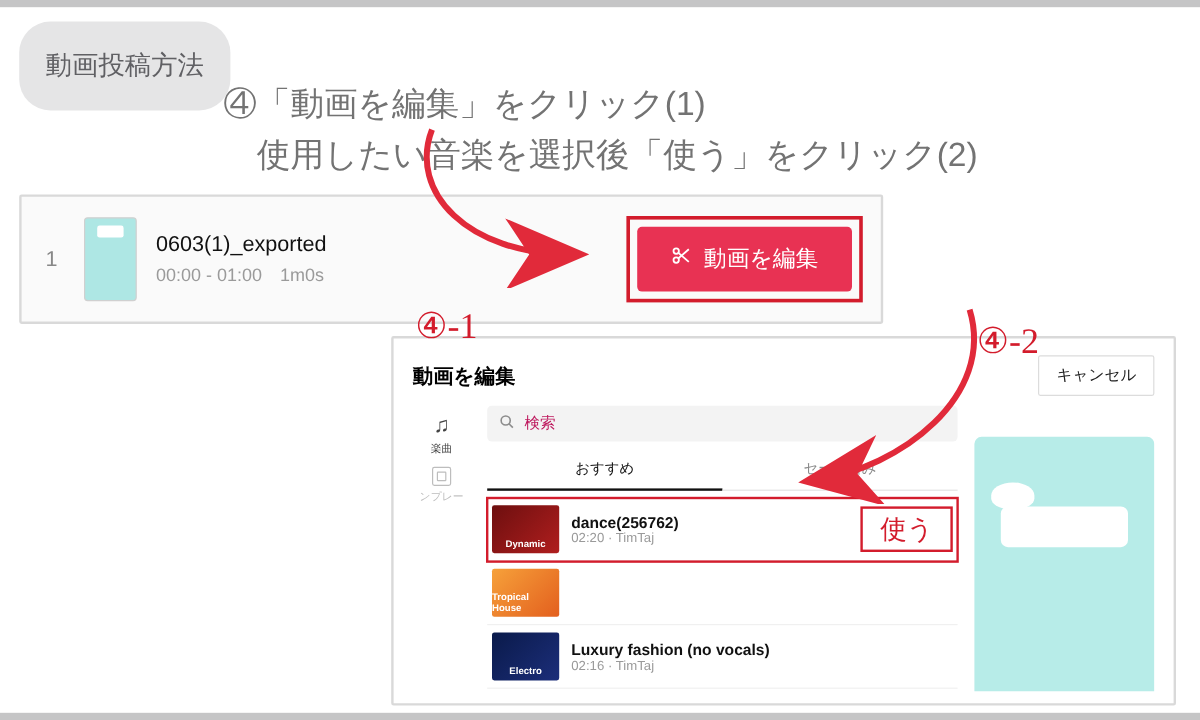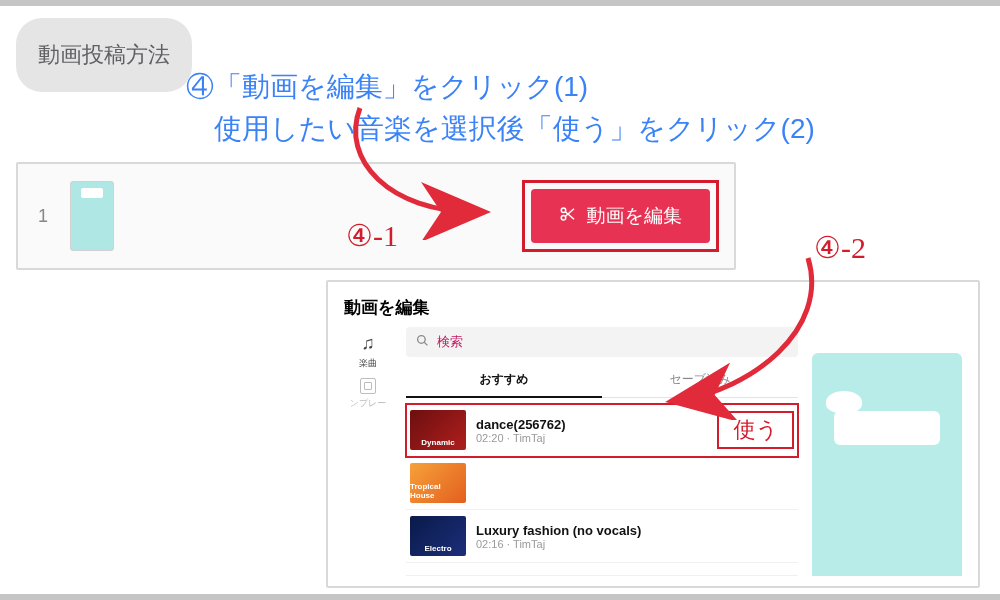--- a/index.html
+++ b/index.html
@@ -16,21 +16,21 @@
 
   .badge {
     position: absolute; top: 18px; left: 16px;
     background: #e5e5e6; color: #606064;
     border-radius: 26px; padding: 22px 22px;
     font-size: 22px; font-weight: 500;
   }
 
   .step-text {
     position: absolute; top: 66px; left: 186px;
-    font-size: 28px; line-height: 1.5; color: #3b82f6;
+    font-size: 28px; line-height: 1.5; color: #737373;
   }
   .step-text .num { font-family: inherit; }
 
   
   .card1 {
     position: absolute; top: 162px; left: 16px;
     width: 720px; height: 108px;
     background: #fafafa;
     border: 2px solid #d9d9d9;
     border-radius: 2px;
@@ -92,21 +92,21 @@
   .tpl-icon::after{content:"";position:absolute;inset:3px;border:1px solid #bdbdbd;border-radius:1px;}
 
   .centercol { flex:1; display:flex; flex-direction:column; min-width:0;}
   .search {
     display:flex; align-items:center; gap:8px;
     background:#f3f3f3; border-radius:4px; padding:6px 10px;
     color:#be185d; font-size:13px;
   }
   .tabs { display:flex; margin-top:6px; font-size:12px; color:#8a8a8a;}
   .tab { flex:1; text-align:center; padding:8px 0; cursor:pointer;}
-  .tab.active { color:#111; font-weight:700; border-bottom:2px solid #111;}
+  .tab.active { color:#111; font-weight:400; border-bottom:2px solid #111;}
   .tab:not(.active){ border-bottom:1px solid #e3e3e3;}
 
   .tracklist { margin-top:6px; display:flex; flex-direction:column; }
   .track {
     display:flex; align-items:center; gap:10px;
     padding:6px 4px; border-bottom:1px solid #f0f0f0;
   }
   .track .cover {
     width:56px; height:40px; border-radius:2px; color:#fff;
     font-size:8px; font-weight:700; display:flex; align-items:flex-end; justify-content:center; padding-bottom:3px;
@@ -134,21 +134,21 @@
     background:#fff; border-radius:6px;
   }
   .preview::after{
     content:""; position:absolute; top:38px; left:14px; width:36px; height:22px;
     background:#fff; border-radius:50% 50% 40% 40%;
   }
 
   
   .anno-41, .anno-42 {
     position:absolute; color:#d31c2c;
-    font-family: "Times New Roman", serif; font-size:30px;
+    font-family: "Times New Roman", serif; font-size:30px;margin-top:36px;
   }
   .anno-41 { top:218px; left:346px; }
   .anno-42 { top:230px; left:814px; }
 
   svg.arrow { position:absolute; pointer-events:none; }
 </style>
 </head>
 <body>
 
 <div class="top-bar"></div>
@@ -156,38 +156,43 @@
 <div class="badge">動画投稿方法</div>
 
 <div class="step-text">
   <div><span class="num">④「動画を編集」をクリック(1)</span></div>
   <div><span>　使用したい音楽を選択後「使う」をクリック(2)</span></div>
 </div>
 
 <div class="card1">
   <span class="idx">1</span>
   <div class="thumb1"></div>
+  <div class="meta1">
+    <span class="fname">0603(1)_exported</span>
+    <span class="time">00:00 - 01:00　1m0s</span>
+  </div>
   <div class="edit-wrap">
     <button class="edit-btn">
       <span class="scissors-icon">
         <svg width="18" height="18" viewBox="0 0 24 24" fill="none" stroke="#fff" stroke-width="2">
           <circle cx="6" cy="7" r="3"></circle>
             <circle cx="6" cy="17" r="3"></circle>
           <line x1="8.5" y1="9" x2="20" y2="19"></line>
             <line x1="8.5" y1="15" x2="20" y2="5"></line>
         </svg>
       </span>
       <span>動画を編集</span>
     </button>
   </div>
 </div>
 
 <div class="card2">
   <div class="card2-header">
     <span class="card2-title">動画を編集</span>
+    <button class="cancel-btn">キャンセル</button>
   </div>
   <div class="card2-body">
     <div class="sidenav">
       <div class="side-item">
         <span class="music-icon">♫</span>
         <span class="lbl">楽曲</span>
       </div>
       <div class="side-item dim">
         <span class="tpl-icon"></span>
         <span class="lbl">ンプレー</span>

